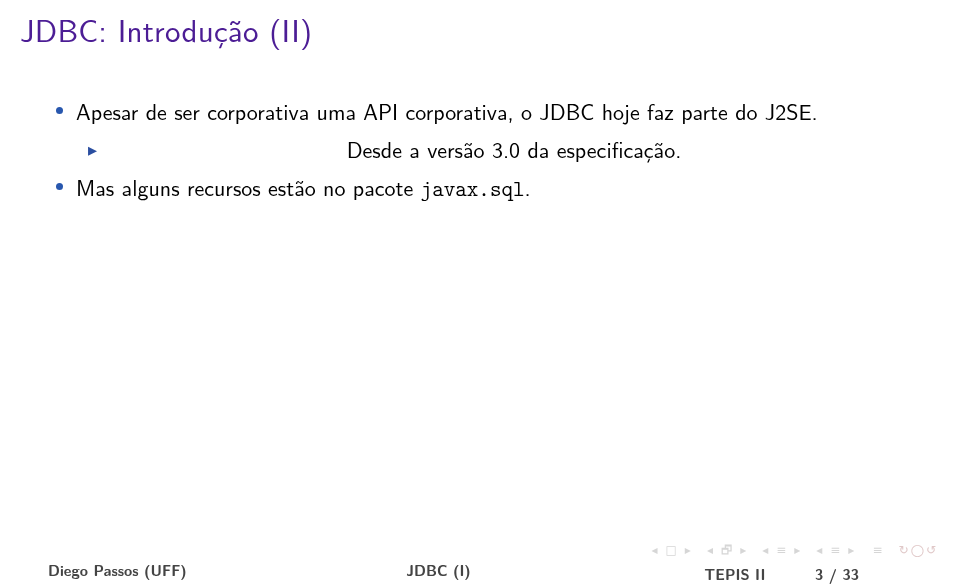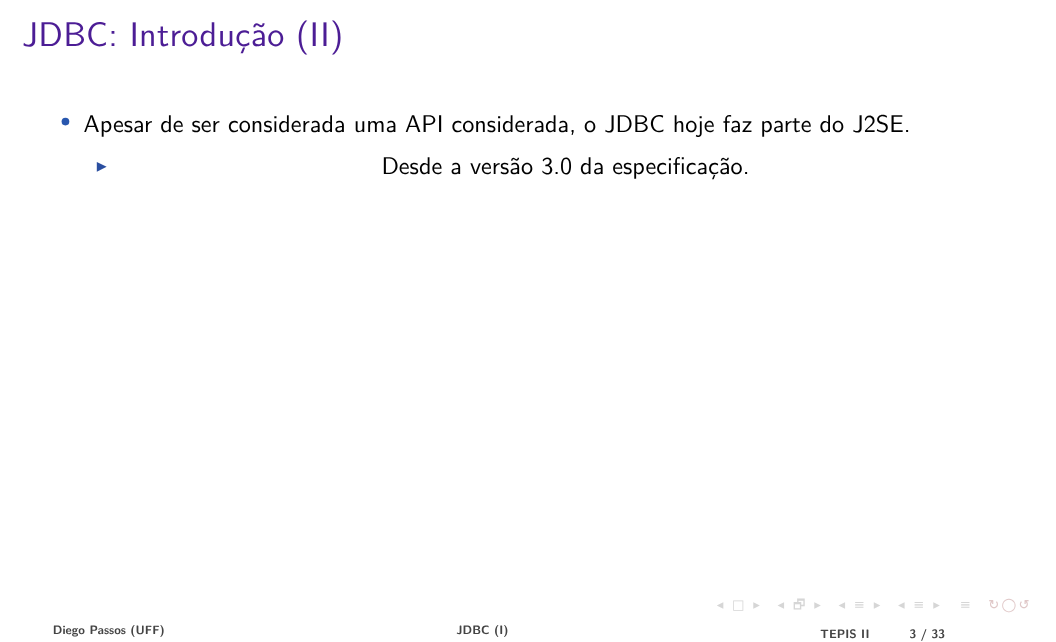--- a/index.html
+++ b/index.html
@@ -67,21 +67,21 @@
   }
   .tt {
     font-family: "Latin Modern Mono", "Courier New", monospace;
   }
   .footer {
     position: absolute;
     bottom: 0;
     left: 0;
     width: 877px;
     height: 22px;
-    font-size: 11px;
+    font-size: 15px;
     color: #444;
   }
   .footer .left {
     position: absolute;
     left: 48px;
     bottom: 4px;
     font-weight: 600;
   }
   .footer .center {
     position: absolute;
@@ -112,22 +112,25 @@
   }
 </style>
 </head>
 <body>
 
 <div class="slide">
 
   <div class="title">JDBC: Introdução (II)</div>
 
   <div class="body">
-    <div class="b1">Apesar de ser considerada uma API considerada, o JDBC hoje faz parte do J2SE.</div>
+    <div class="b1">Apesar de ser corporativa uma API corporativa, o JDBC hoje faz parte do J2SE.</div>
     <div class="b2">Desde a versão 3.0 da especificação.</div>
+    <div class="b1">
+      <span>Mas alguns recursos estão no pacote </span><span class="tt">javax.sql</span><span>.</span>
+    </div>
   </div>
 
   <div class="navsym">
     <span>◂ □ ▸</span>
     <span>◂ 🗗 ▸</span>
     <span>◂ ≡ ▸</span>
     <span>◂ ≡ ▸</span>
     <span style="margin-left:6px;">≡</span>
     <span style="color:#e0c8c8;">↻◯↺</span>
   </div>

